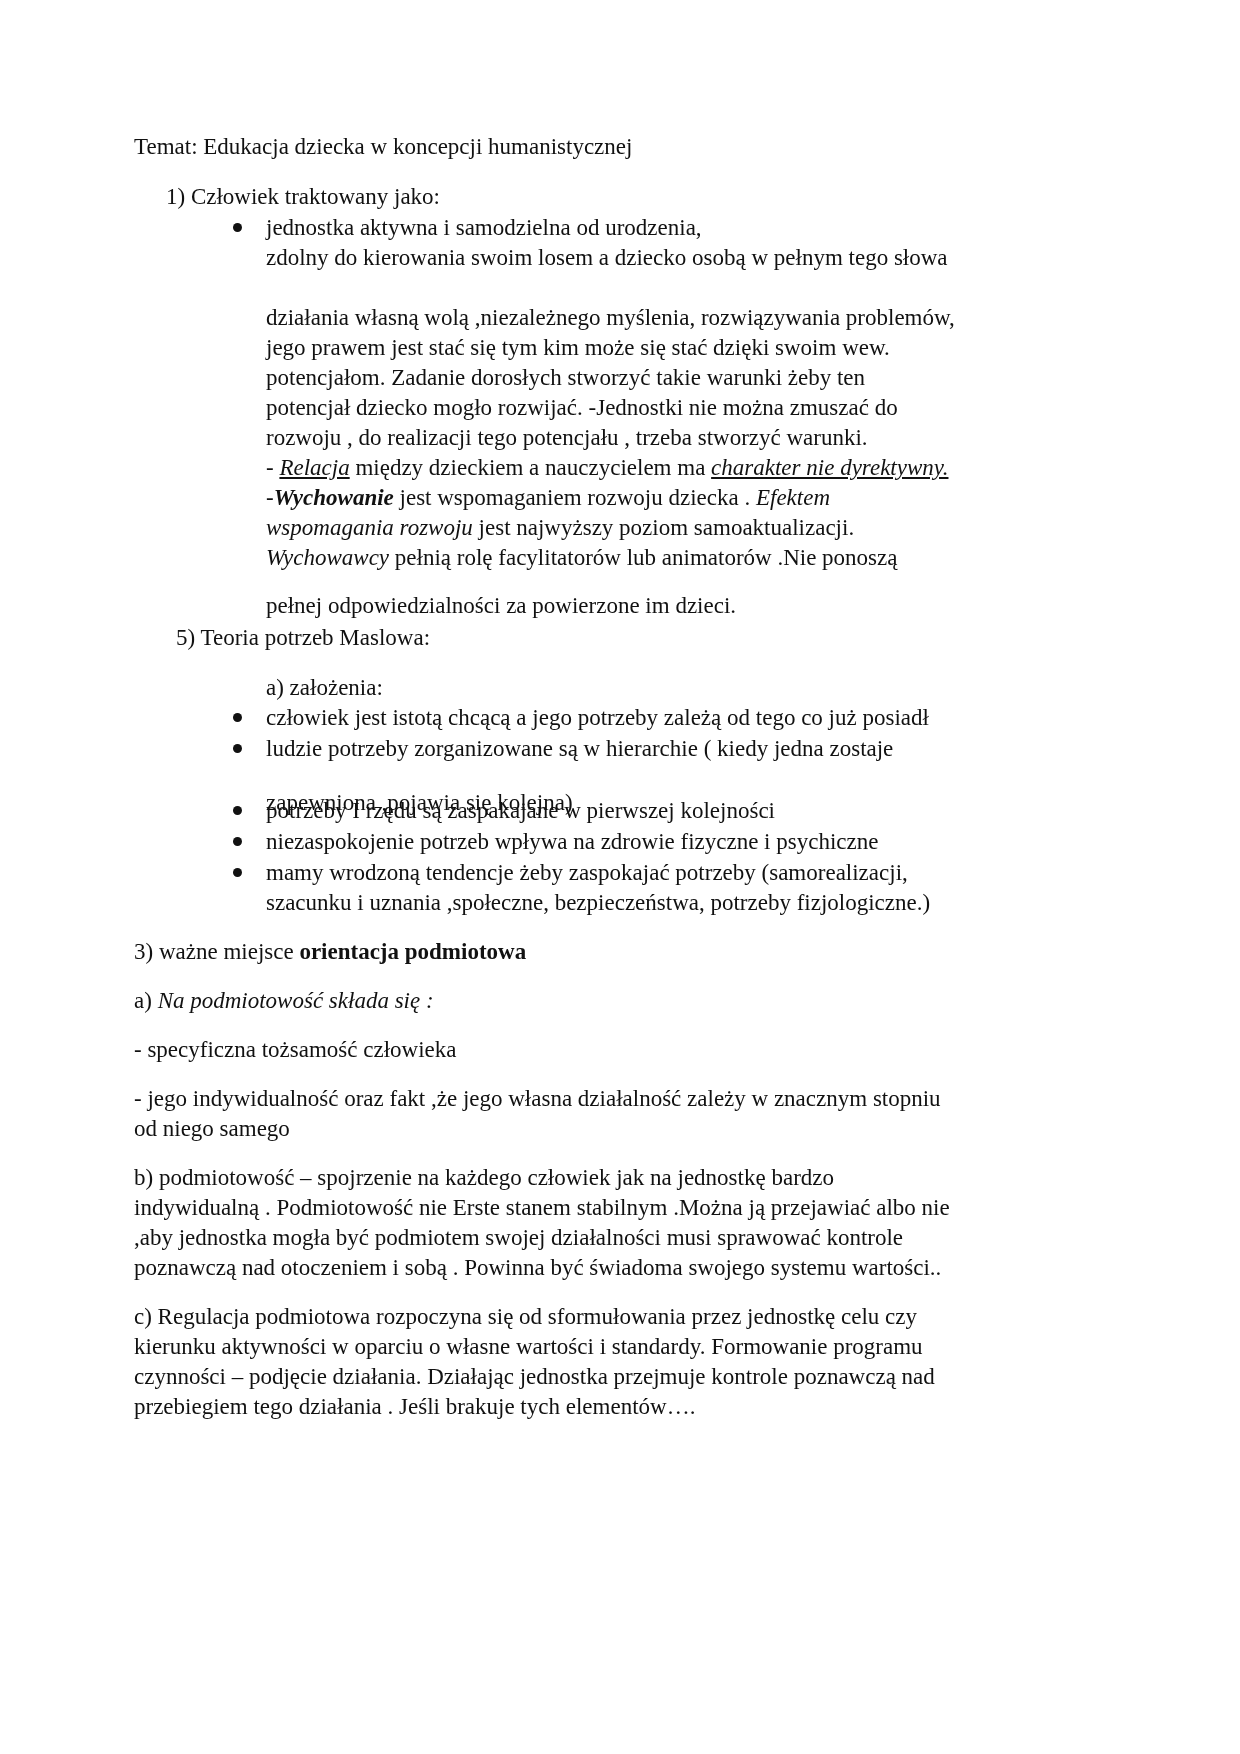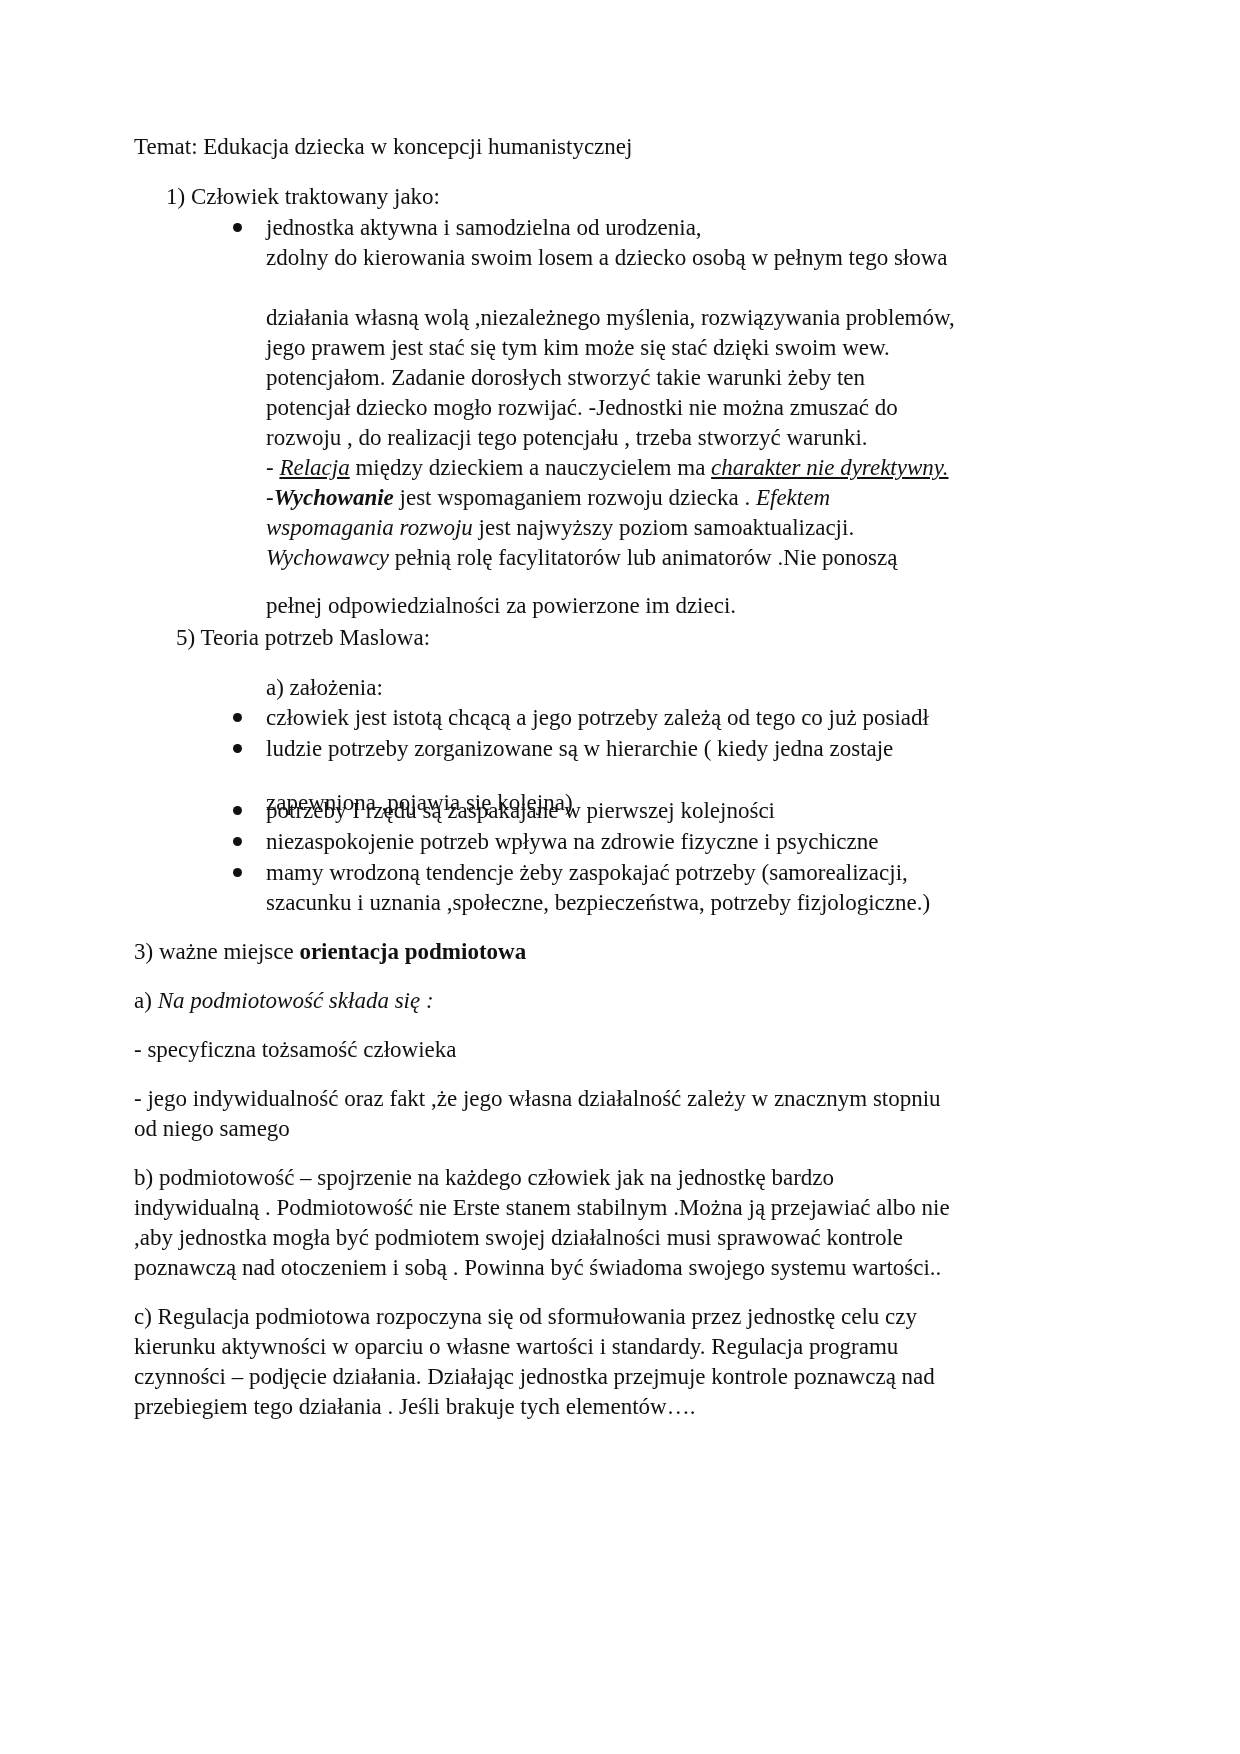--- a/index.html
+++ b/index.html
@@ -87,17 +87,17 @@
 
   <div class="line" style="left:134px; top:1082px;">- jego indywidualność oraz fakt ,że jego własna działalność zależy w znacznym stopniu</div>
   <div class="line" style="left:134px; top:1112px;">od niego samego</div>
 
   <div class="line" style="left:134px; top:1161px;">b) podmiotowość – spojrzenie na każdego człowiek jak na jednostkę bardzo</div>
   <div class="line" style="left:134px; top:1191px;">indywidualną . Podmiotowość nie Erste stanem stabilnym .Można ją przejawiać albo nie</div>
   <div class="line" style="left:134px; top:1221px;">,aby jednostka mogła być podmiotem swojej działalności musi sprawować kontrole</div>
   <div class="line" style="left:134px; top:1251px;">poznawczą nad otoczeniem i sobą . Powinna być świadoma swojego systemu wartości..</div>
 
   <div class="line" style="left:134px; top:1300px;">c)  Regulacja podmiotowa rozpoczyna się od sformułowania przez jednostkę celu czy</div>
-  <div class="line" style="left:134px; top:1330px;">kierunku aktywności w oparciu o własne wartości i standardy. Regulacja programu</div>
+  <div class="line" style="left:134px; top:1330px;">kierunku aktywności w oparciu o własne wartości i standardy. Formowanie programu</div>
   <div class="line" style="left:134px; top:1360px;">czynności – podjęcie działania.   Działając  jednostka przejmuje kontrole poznawczą nad</div>
   <div class="line" style="left:134px; top:1390px;">przebiegiem tego działania . Jeśli brakuje tych elementów….</div>
 
 </div>
 
 </body></html>

